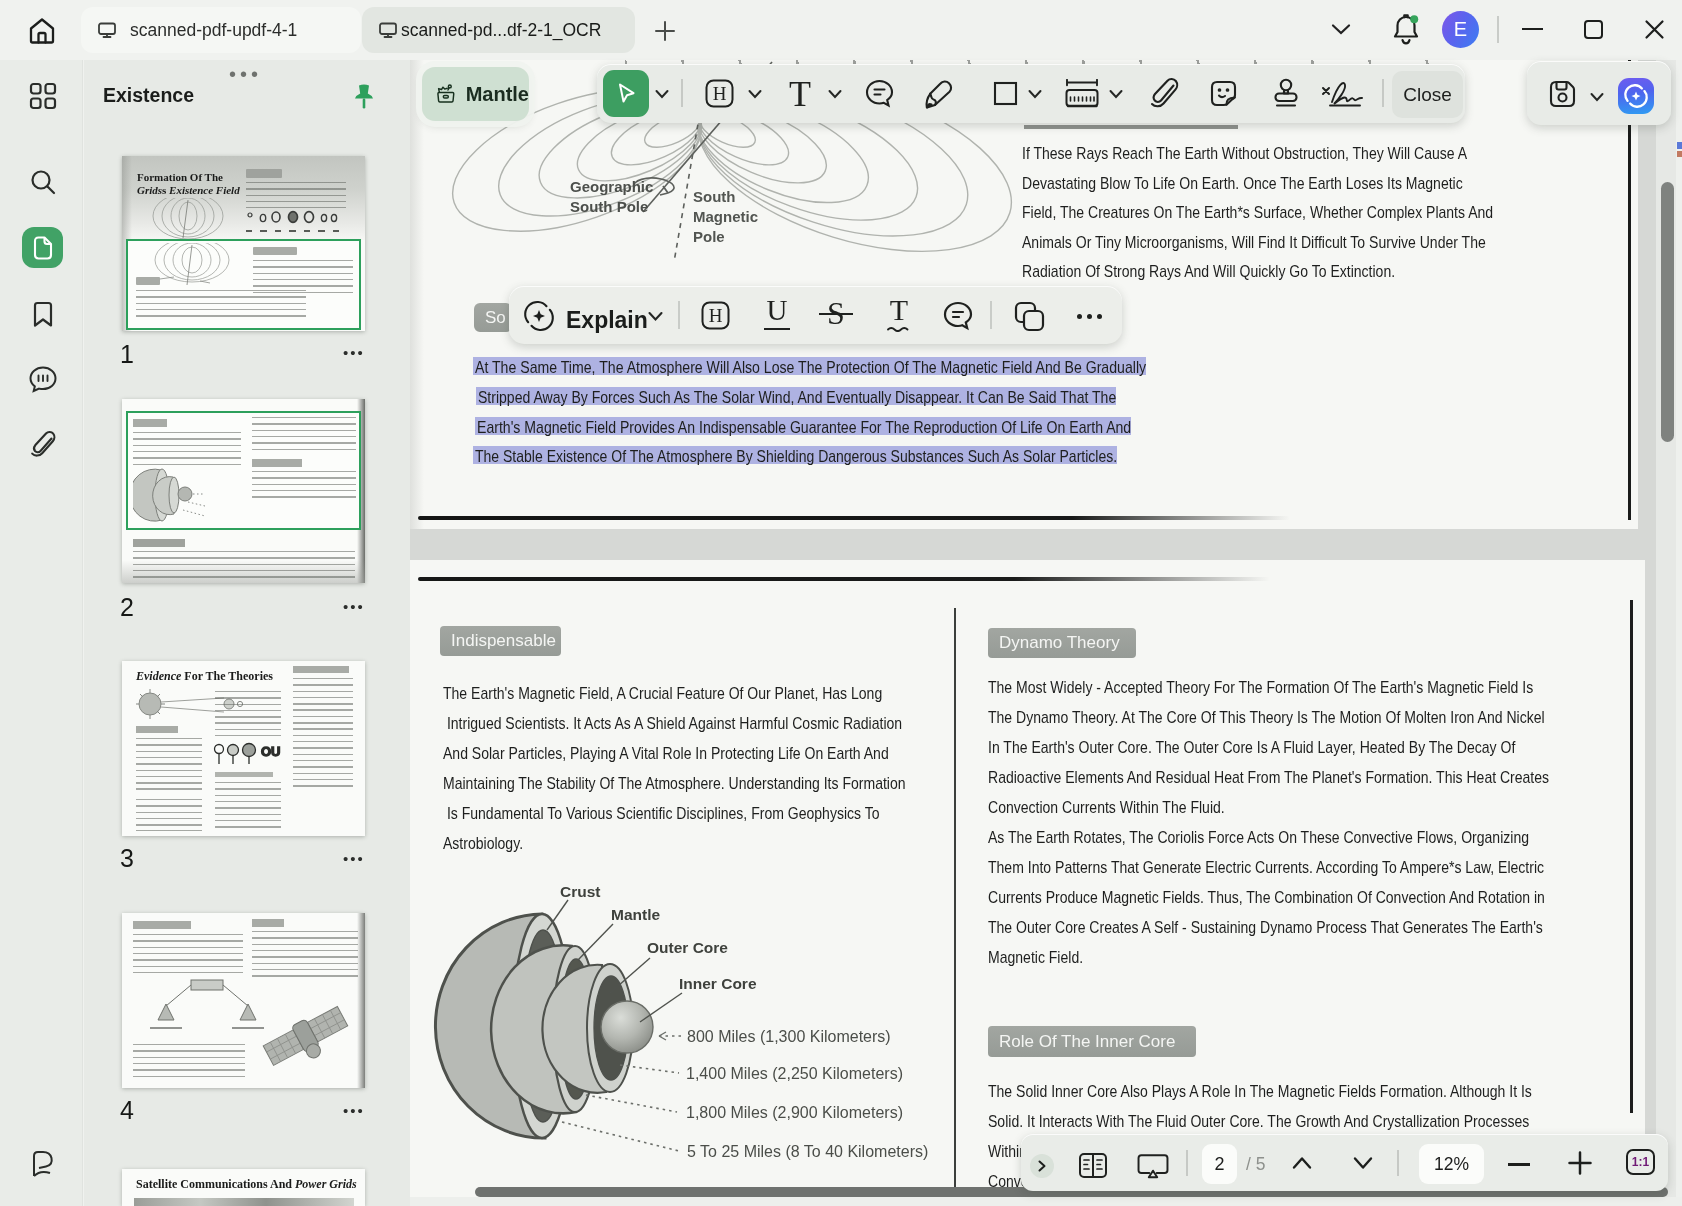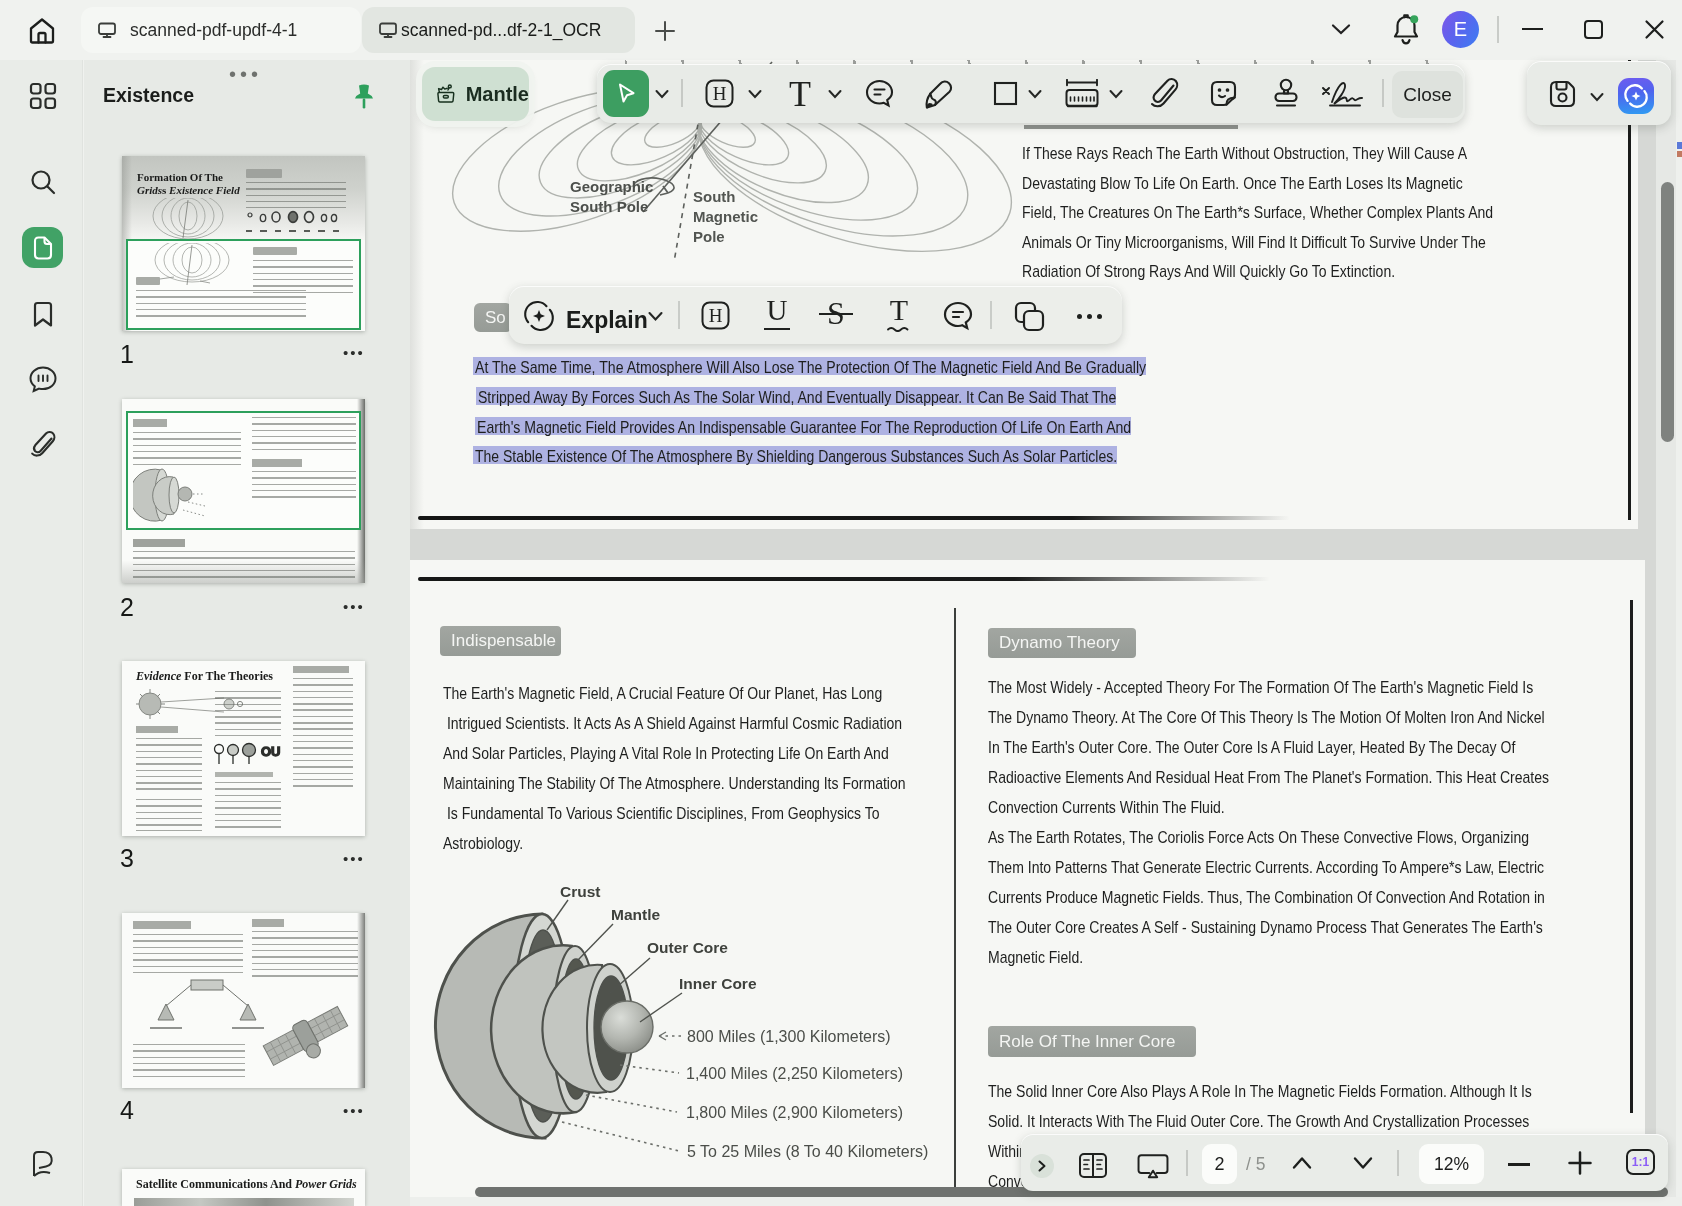--- a/index.html
+++ b/index.html
@@ -567,15 +567,15 @@
   </svg>
 <svg class="abs" style="left:1353px;top:1156px" width="20" height="14" viewBox="0 0 20 14" fill="none" stroke="#1d1f1d" stroke-width="2.4" stroke-linecap="round" stroke-linejoin="round">
     <path d="M2 2.5 L10 11.5 L18 2.5"></path>
   </svg>
 <div class="abs" style="left:1397px;top:1150px;width:1.5px;height:26px;background:#c6c9c5;"></div>
 <div class="abs chip" style="left:1419px;top:1144px;width:65px;height:40px;font-size:17.5px;">12%</div>
 <div class="abs" style="left:1508px;top:1163px;width:22px;height:2.6px;background:#1d1f1d;"></div>
 <svg class="abs" style="left:1567px;top:1150px" width="26" height="26" viewBox="0 0 26 26" stroke="#1d1f1d" stroke-width="2.5" stroke-linecap="round">
     <path d="M13 2.5 L13 23.5 M2.5 13 L23.5 13"></path>
   </svg>
-<div class="abs" style="left:1626px;top:1149px;width:29px;height:26px;border:2.3px solid #1d1f1d;border-radius:7px;display:flex;align-items:center;justify-content:center;font-size:12px;font-weight:bold;color:#8b5cf6;letter-spacing:0;">1:1</div>
+<div class="abs" style="left:1626px;top:1149px;width:29px;height:26px;border:2.3px solid #1d1f1d;border-radius:7px;display:flex;align-items:center;justify-content:center;font-size:12px;font-weight:bold;color:#701a75;letter-spacing:0;">1:1</div>
 
 
 
 </body></html>

